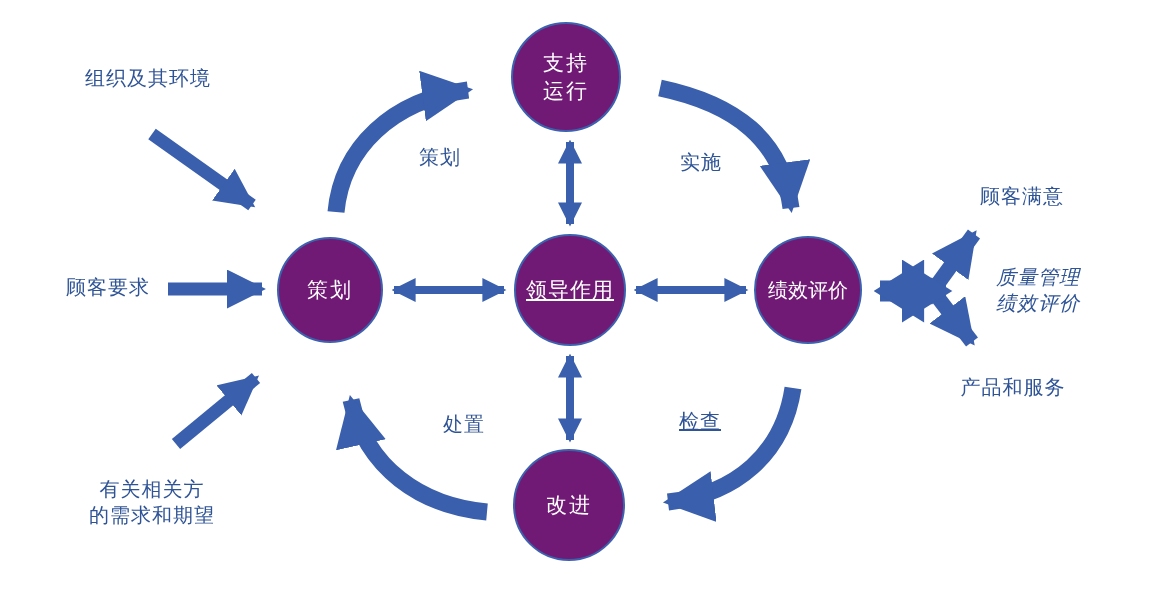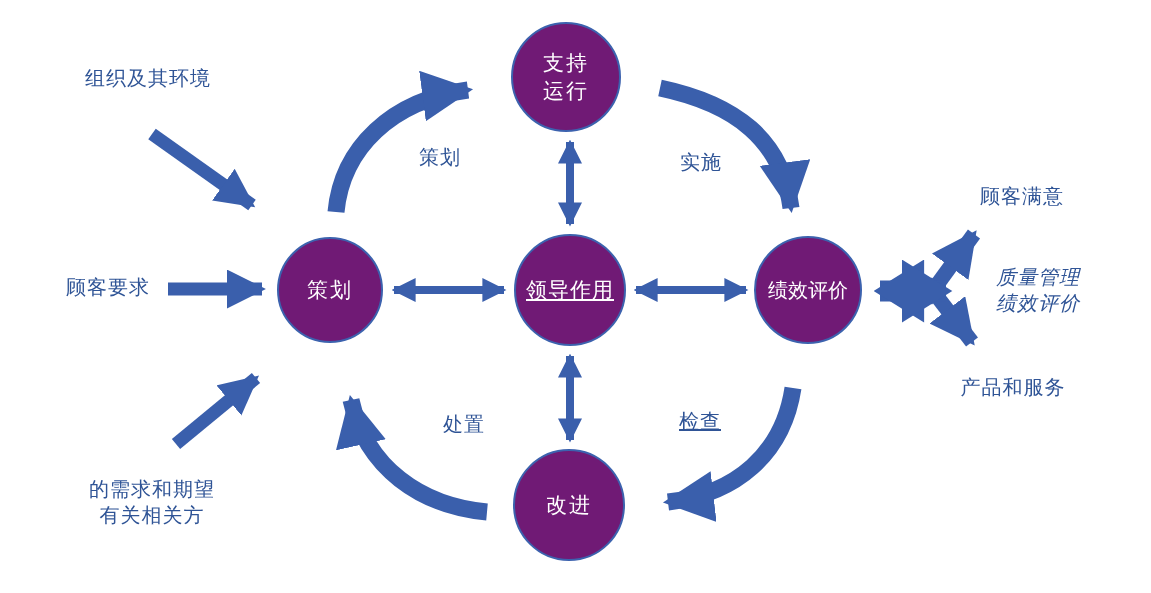--- a/index.html
+++ b/index.html
@@ -107,22 +107,22 @@
 
   <div class="node" style="left:569px; top:505px; width:112px; height:112px;">
     <span>改进</span>
   </div>
 
   <div class="diagram-label" style="left:148px; top:78px;">组织及其环境</div>
 
   <div class="diagram-label" style="left:108px; top:289px;font-family:Liberation Mono, monospace;">顾客要求</div>
 
   <div class="diagram-label" style="left:152px; top:502px;">
+    <div>有关相关方</div>
     <div>的需求和期望</div>
-    <div>有关相关方</div>
   </div>
 
   <div class="diagram-label" style="left:440px; top:157px;">策划</div>
 
   <div class="diagram-label" style="left:701px; top:162px;">实施</div>
 
   <div class="diagram-label" style="left:464px; top:424px;">处置</div>
 
   <div class="diagram-label" style="left:700px; top:421px;text-decoration:underline;">检查</div>
 

